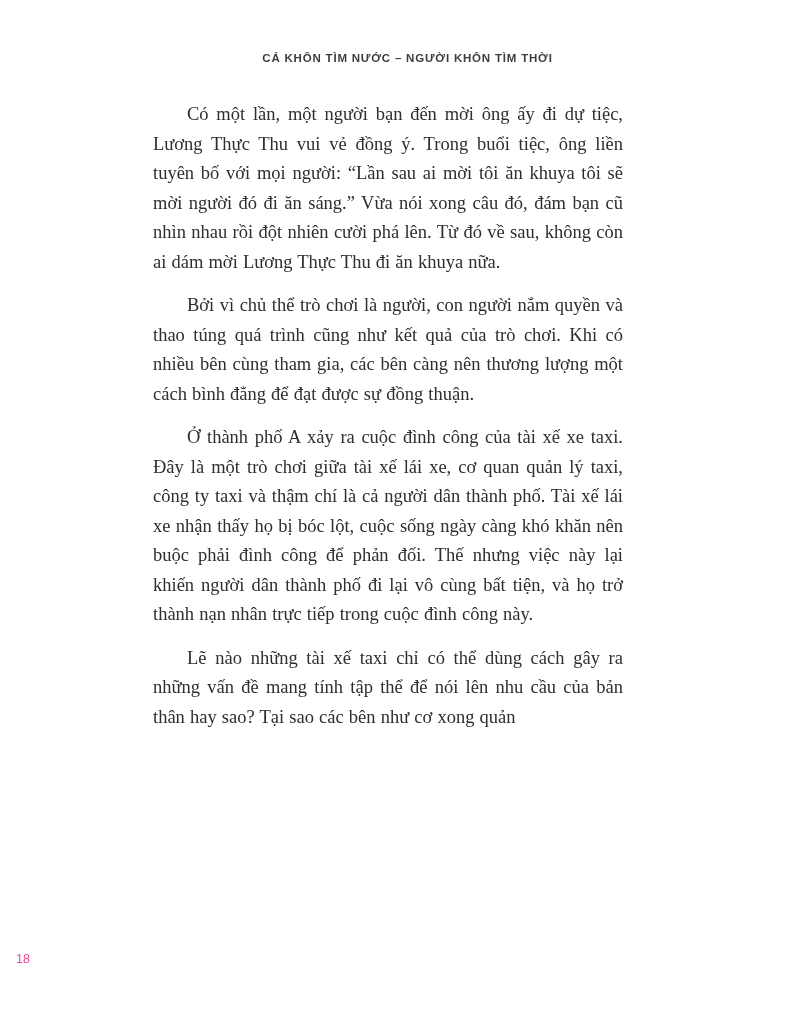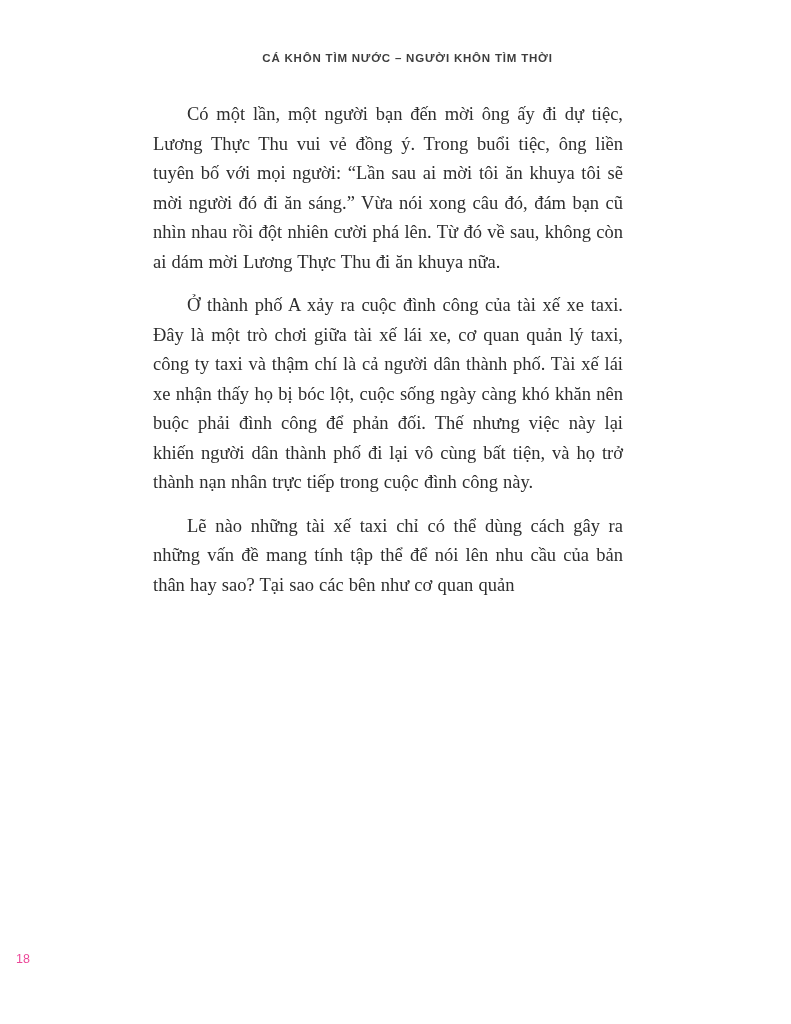--- a/index.html
+++ b/index.html
@@ -59,19 +59,20 @@
 </style>
 </head>
 <body>
 
 <div class="page">
 
   <div class="running-head">CÁ KHÔN TÌM NƯỚC – NGƯỜI KHÔN TÌM THỜI</div>
 
   <div class="text-block">
     <p>Có một lần, một người bạn đến mời ông ấy đi dự tiệc, Lương Thực Thu vui vẻ đồng ý. Trong buổi tiệc, ông liền tuyên bố với mọi người: “Lần sau ai mời tôi ăn khuya tôi sẽ mời người đó đi ăn sáng.” Vừa nói xong câu đó, đám bạn cũ nhìn nhau rồi đột nhiên cười phá lên. Từ đó về sau, không còn ai dám mời Lương Thực Thu đi ăn khuya nữa.</p>
+    <p>Bởi vì chủ thể trò chơi là người, con người nắm quyền và thao túng quá trình cũng như kết quả của trò chơi. Khi có nhiều bên cùng tham gia, các bên càng nên thương lượng một cách bình đẳng để đạt được sự đồng thuận.</p>
     <p>Ở thành phố A xảy ra cuộc đình công của tài xế xe taxi. Đây là một trò chơi giữa tài xế lái xe, cơ quan quản lý taxi, công ty taxi và thậm chí là cả người dân thành phố. Tài xế lái xe nhận thấy họ bị bóc lột, cuộc sống ngày càng khó khăn nên buộc phải đình công để phản đối. Thế nhưng việc này lại khiến người dân thành phố đi lại vô cùng bất tiện, và họ trở thành nạn nhân trực tiếp trong cuộc đình công này.</p>
-    <p>Lẽ nào những tài xế taxi chỉ có thể dùng cách gây ra những vấn đề mang tính tập thể để nói lên nhu cầu của bản thân hay sao? Tại sao các bên như cơ quan quản</p>
+    <p>Lẽ nào những tài xế taxi chỉ có thể dùng cách gây ra những vấn đề mang tính tập thể để nói lên nhu cầu của bản thân hay sao? Tại sao các bên như cơ xong quản</p>
   </div>
 
   <div class="folio">18</div>
 
 </div>
 
 </body></html>

